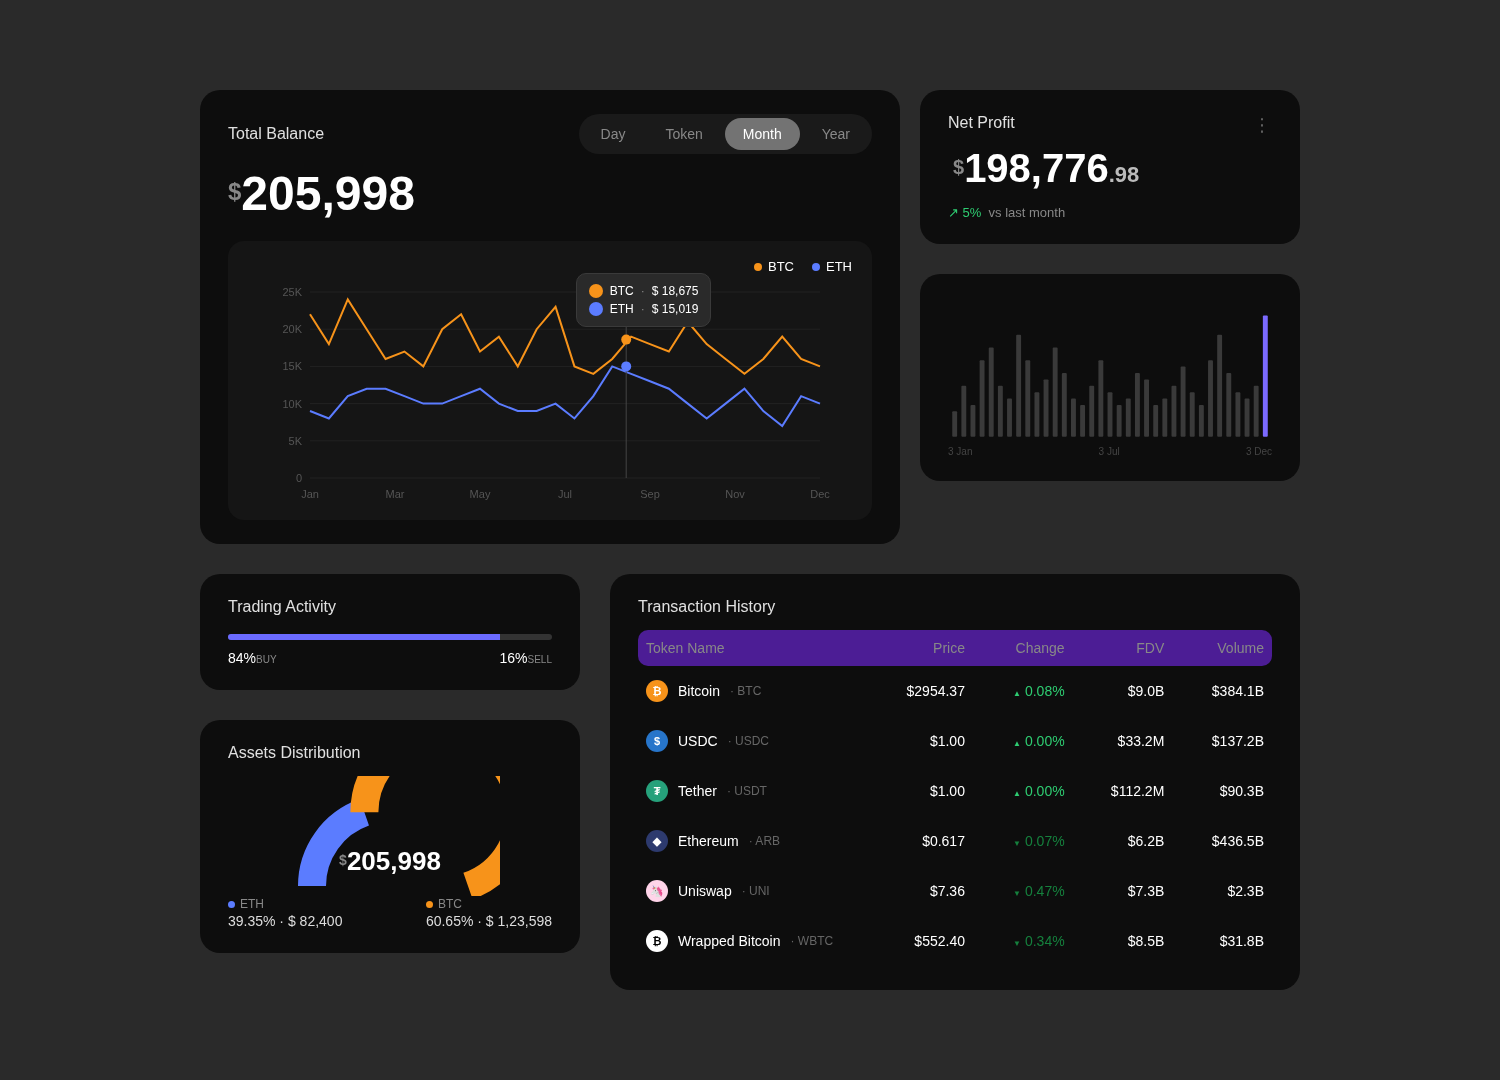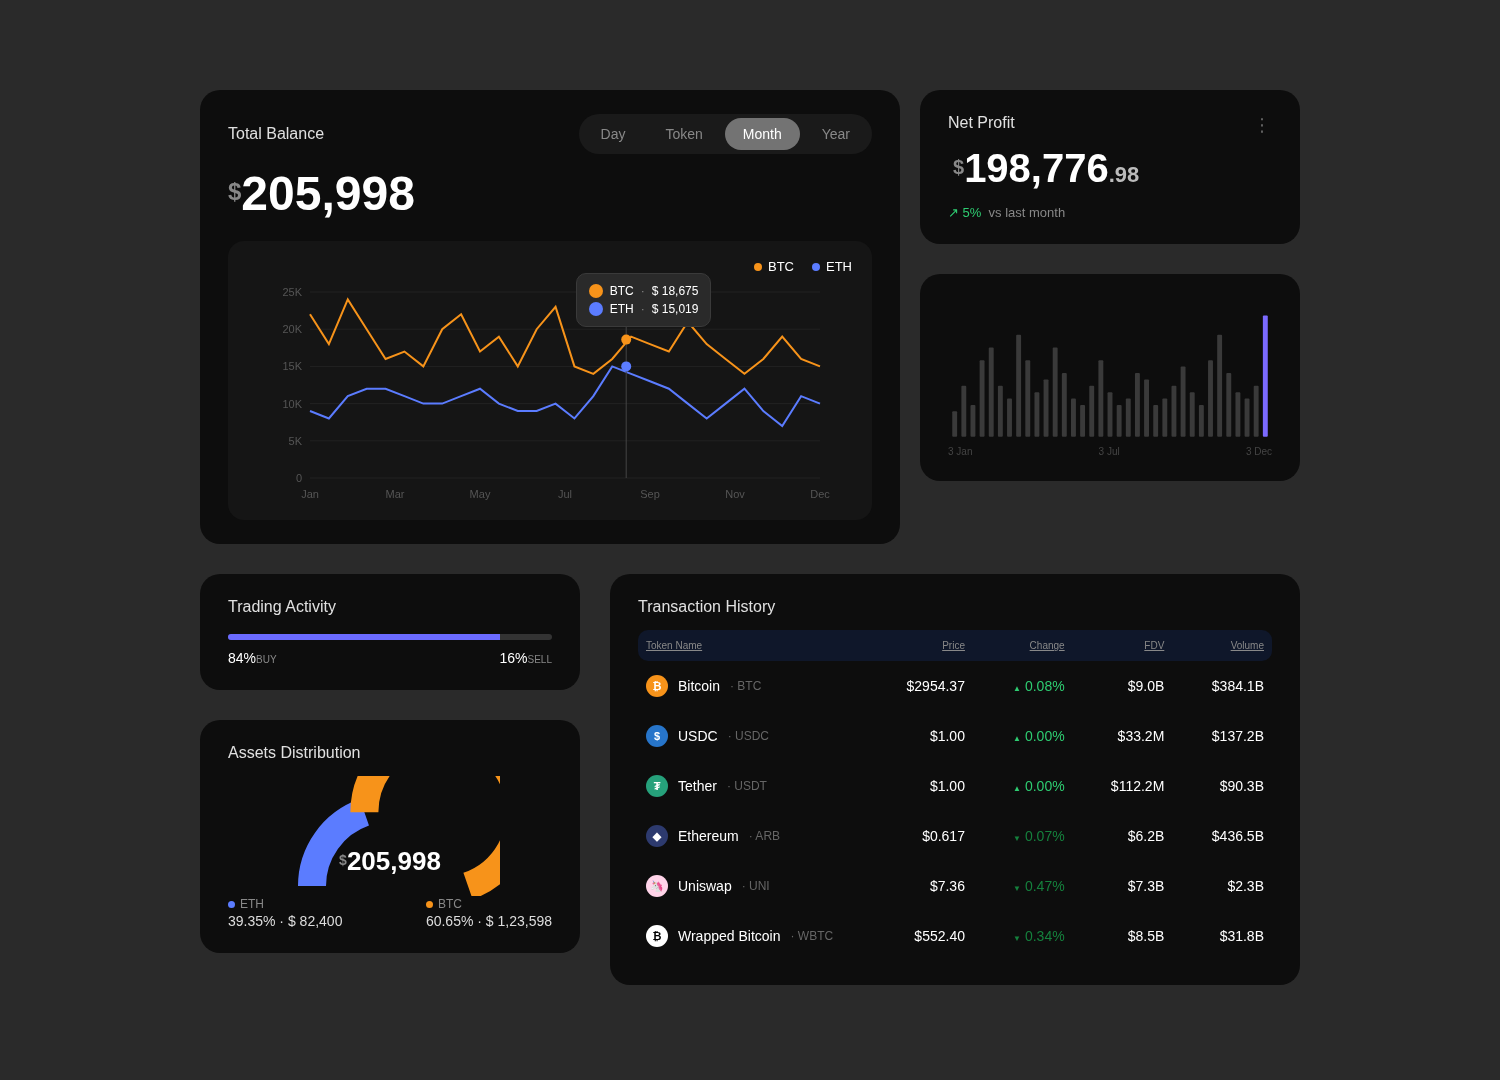--- a/index.html
+++ b/index.html
@@ -51,21 +51,21 @@
 .trading-fill { height: 100%; background: #6a6aff; width: 84%; }
 .trading-labels { display: flex; justify-content: space-between; font-size: 14px; }
 .trading-labels .small { font-size: 10px; color: #888; }
 .assets-chart { display: flex; flex-direction: column; align-items: center; margin-top: 14px; }
 .assets-amount { font-size: 26px; font-weight: 600; margin-top: -50px; }
 .assets-amount .dollar { font-size: 14px; color: #888; vertical-align: 5px; }
 .assets-legend { display: flex; justify-content: space-between; width: 100%; margin-top: 20px; font-size: 12px; color: #888; }
 .assets-legend .marker { width: 7px; height: 7px; border-radius: 50%; display: inline-block; margin-right: 5px; }
 .assets-legend .sub { font-size: 14px; color: #ddd; margin-top: 2px;}
 .tx-table { width: 100%; margin-top: 14px; }
-.tx-head { display: grid; grid-template-columns: 2.2fr 1fr 1fr 1fr 1fr; font-size: 10px; color: #888; padding: 10px 8px; background: #0f172a; border-radius: 10px; text-decoration: underline; }
+.tx-head { display: grid; grid-template-columns: 2.2fr 1fr 1fr 1fr 1fr; font-size: 14px; color: #888; padding: 10px 8px; background: #4c1d95; border-radius: 10px; }
 .tx-head div:nth-child(n+2) { text-align: right; }
 .tx-row { display: grid; grid-template-columns: 2.2fr 1fr 1fr 1fr 1fr; font-size: 14px; padding: 14px 8px; align-items: center; }
 .tx-row div:nth-child(n+2) { text-align: right; }
 .token-name { display: flex; align-items: center; gap: 10px; }
 .token-icon { width: 22px; height: 22px; border-radius: 50%; display: flex; align-items: center; justify-content: center; font-size: 11px; font-weight: 700; }
 .token-sym { font-size: 12px; color: #666; }
 .change-up { color: #2ecc71; }
 .change-down { color: #15803d; }
 .tri-up::before { content: "▲"; font-size: 8px; margin-right: 4px; }
 .tri-down::before { content: "▼"; font-size: 8px; margin-right: 4px; }

